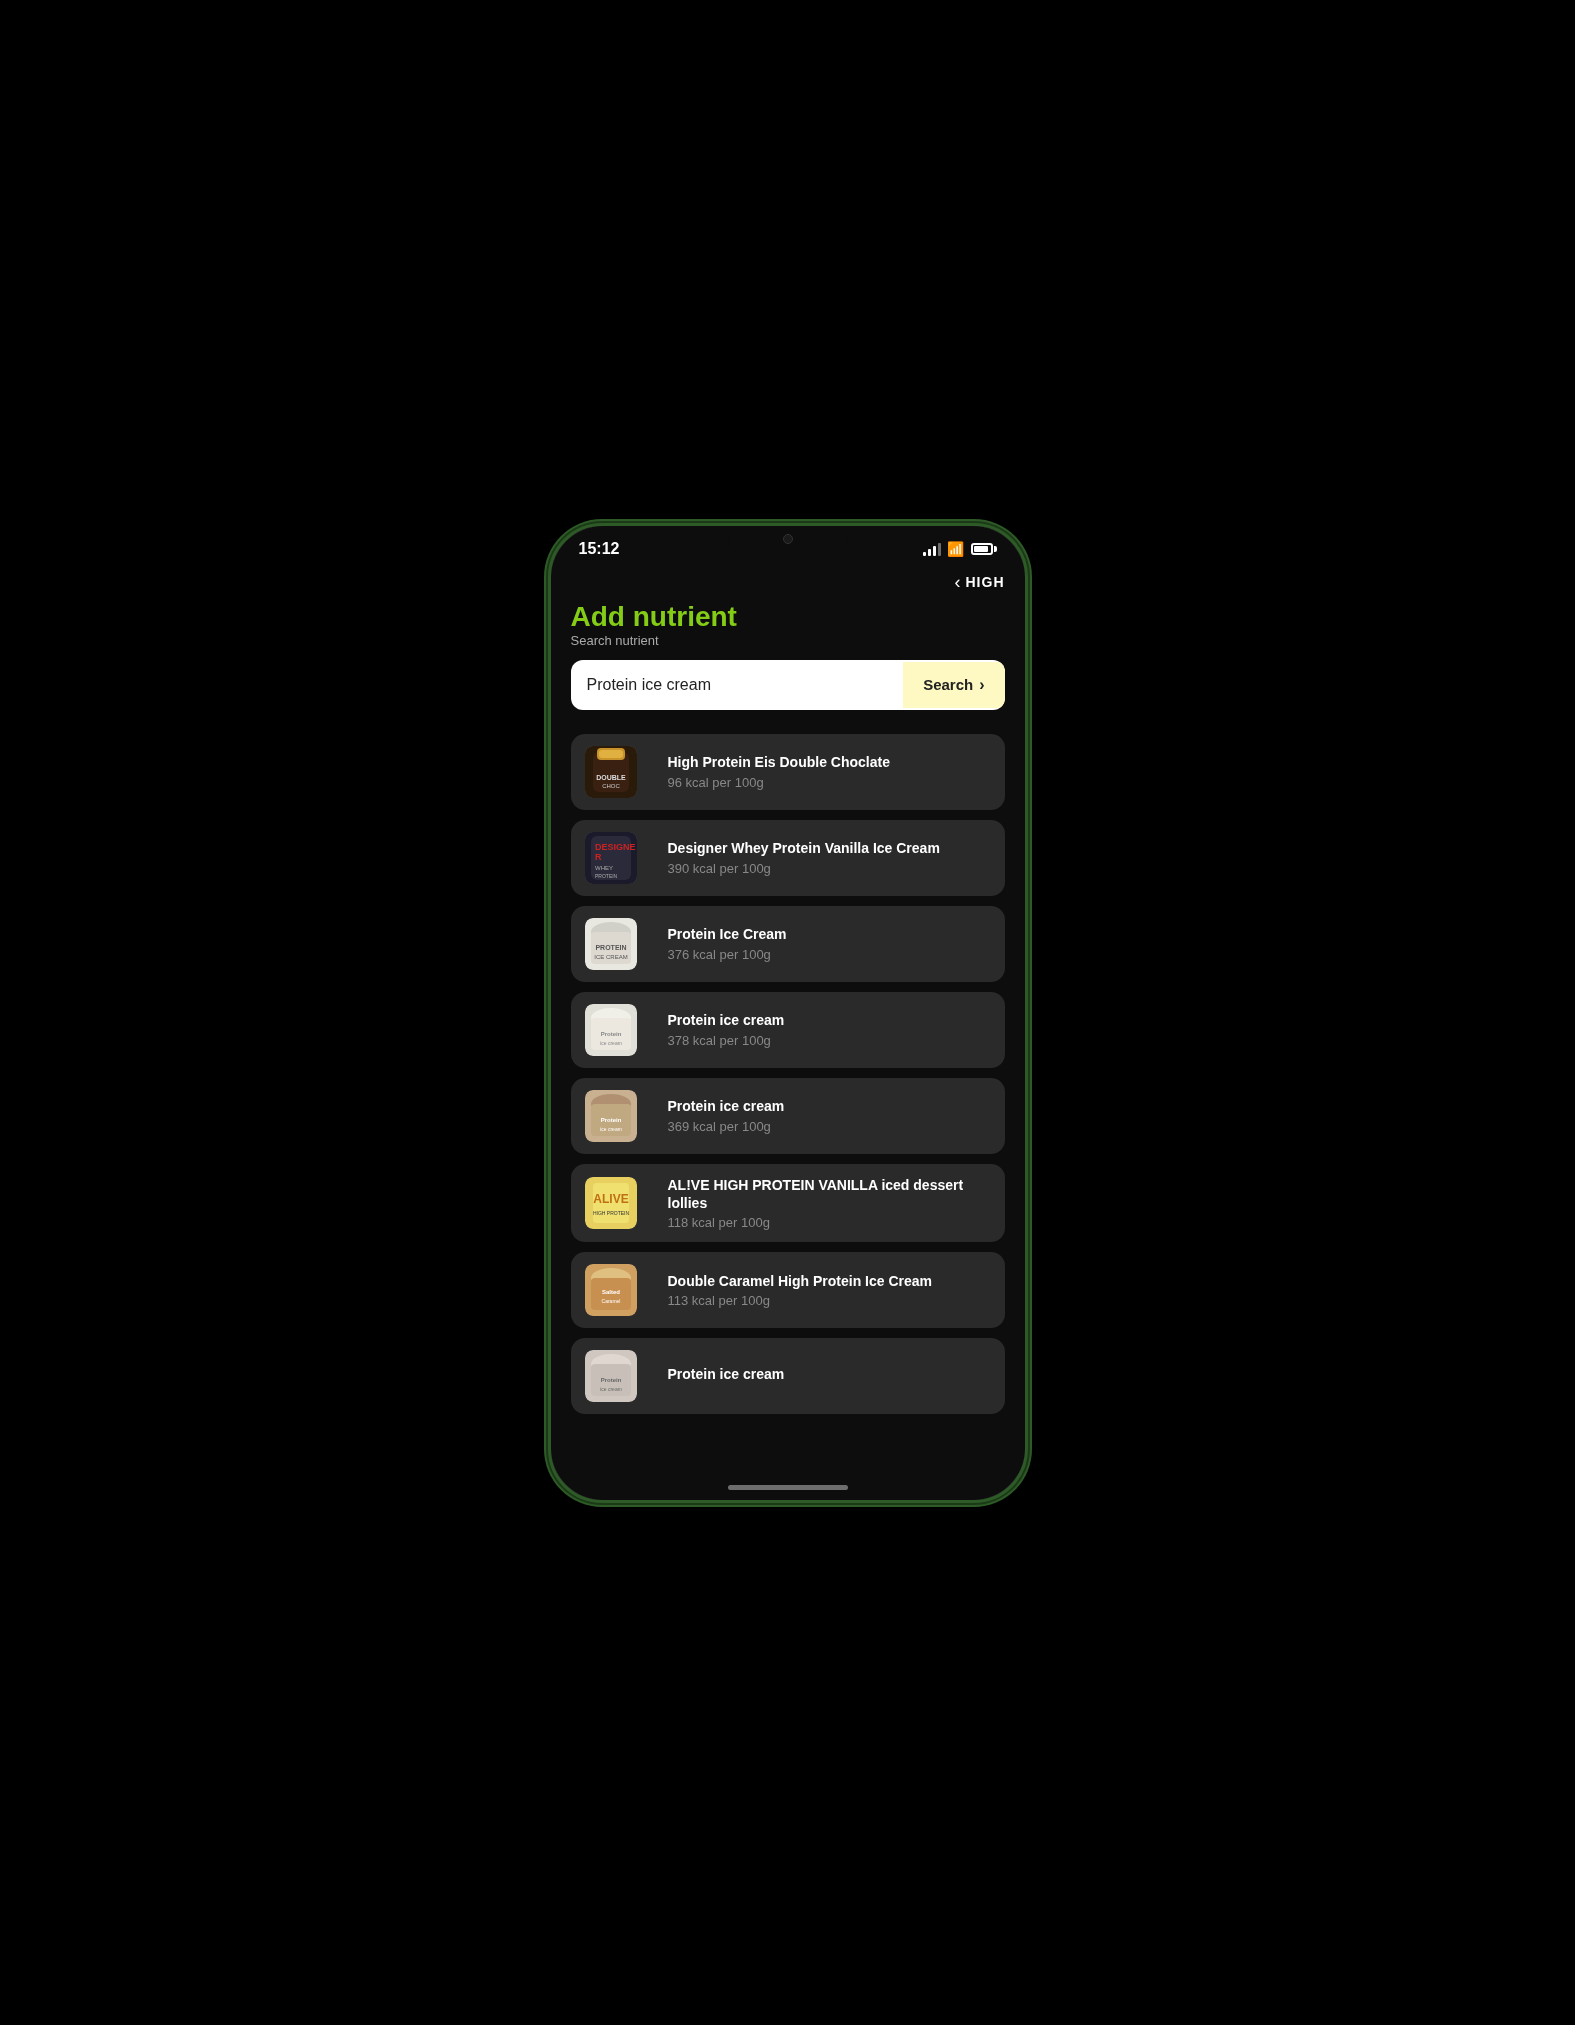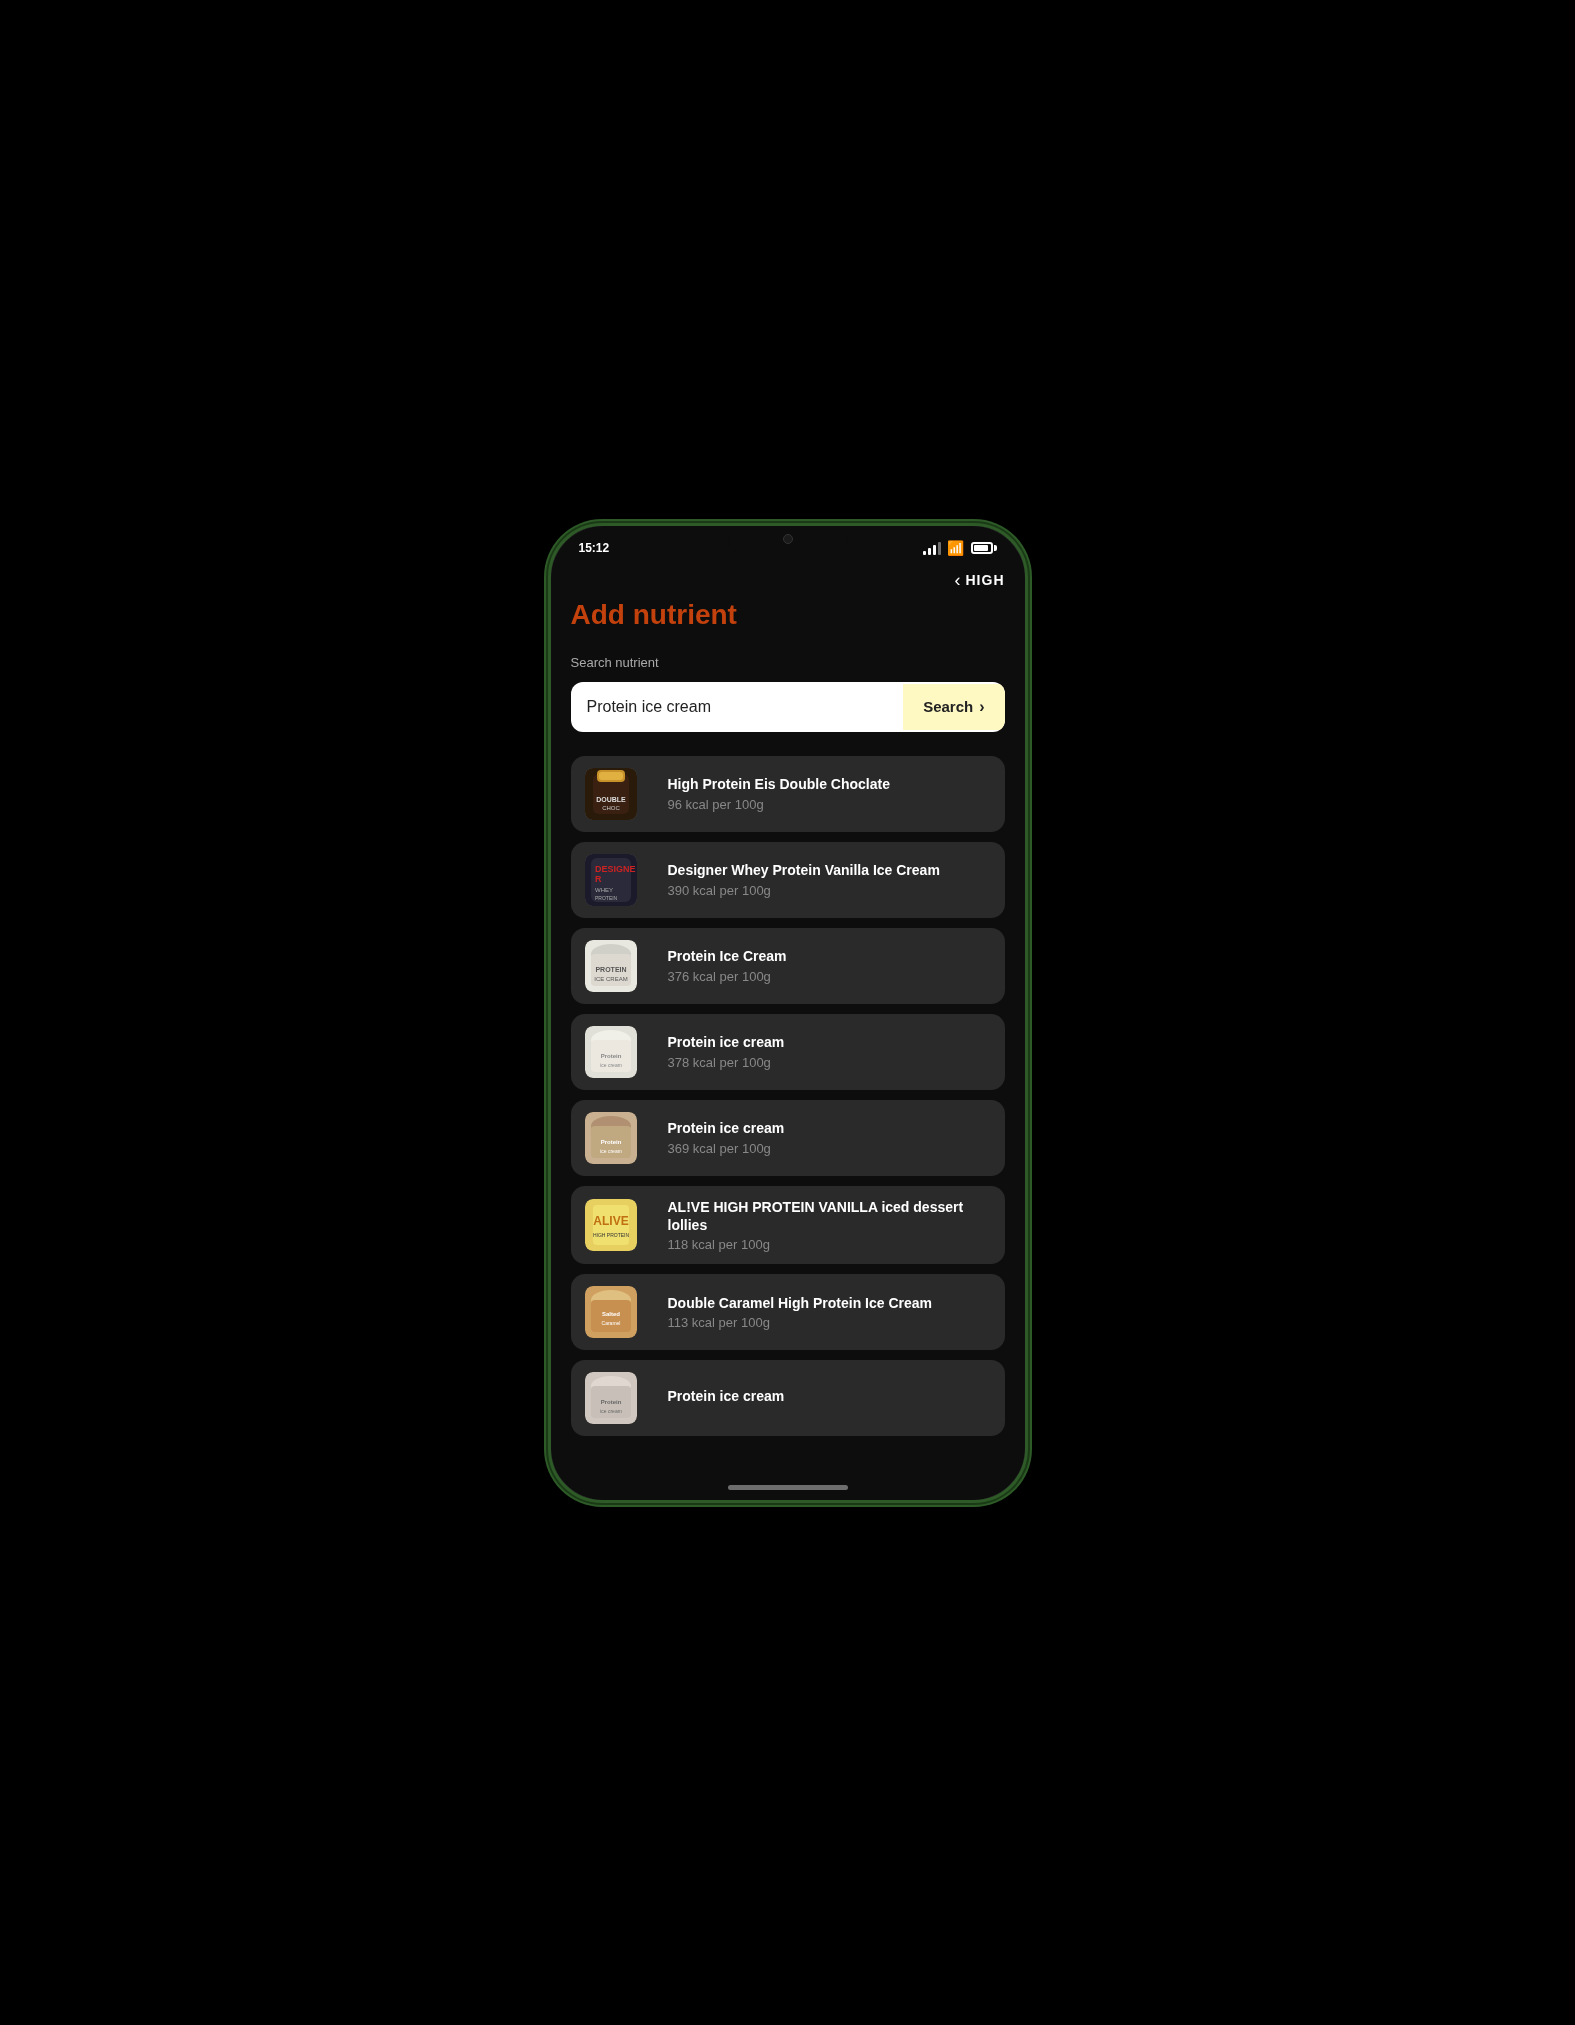--- a/index.html
+++ b/index.html
@@ -62,21 +62,21 @@
       display: flex;
       justify-content: space-between;
       align-items: center;
       padding: 14px 28px 0;
       color: #fff;
       font-size: 15px;
       font-weight: 600;
     }
     .status-time {
       font-weight: 700;
-      font-size: 12px;
+      font-size: 16px;
     }
     .status-icons {
       display: flex;
       align-items: center;
       gap: 6px;
     }
     .notch {
       position: absolute;
       top: 0;
       left: 50%;
@@ -122,24 +122,24 @@
       font-weight: 600;
       cursor: pointer;
       letter-spacing: 1px;
     }
     .back-chevron {
       font-size: 18px;
       font-weight: 300;
     }
     
     .page-title {
-      color: #c2410c;
+      color: #84cc16;
       font-size: 28px;
       font-weight: 800;
-      margin-bottom: 24px;
+      margin-bottom: 0;
     }
     
     .search-label {
       color: #aaa;
       font-size: 13px;
       font-weight: 500;
       margin-bottom: 12px;
     }
     
     .search-bar {

